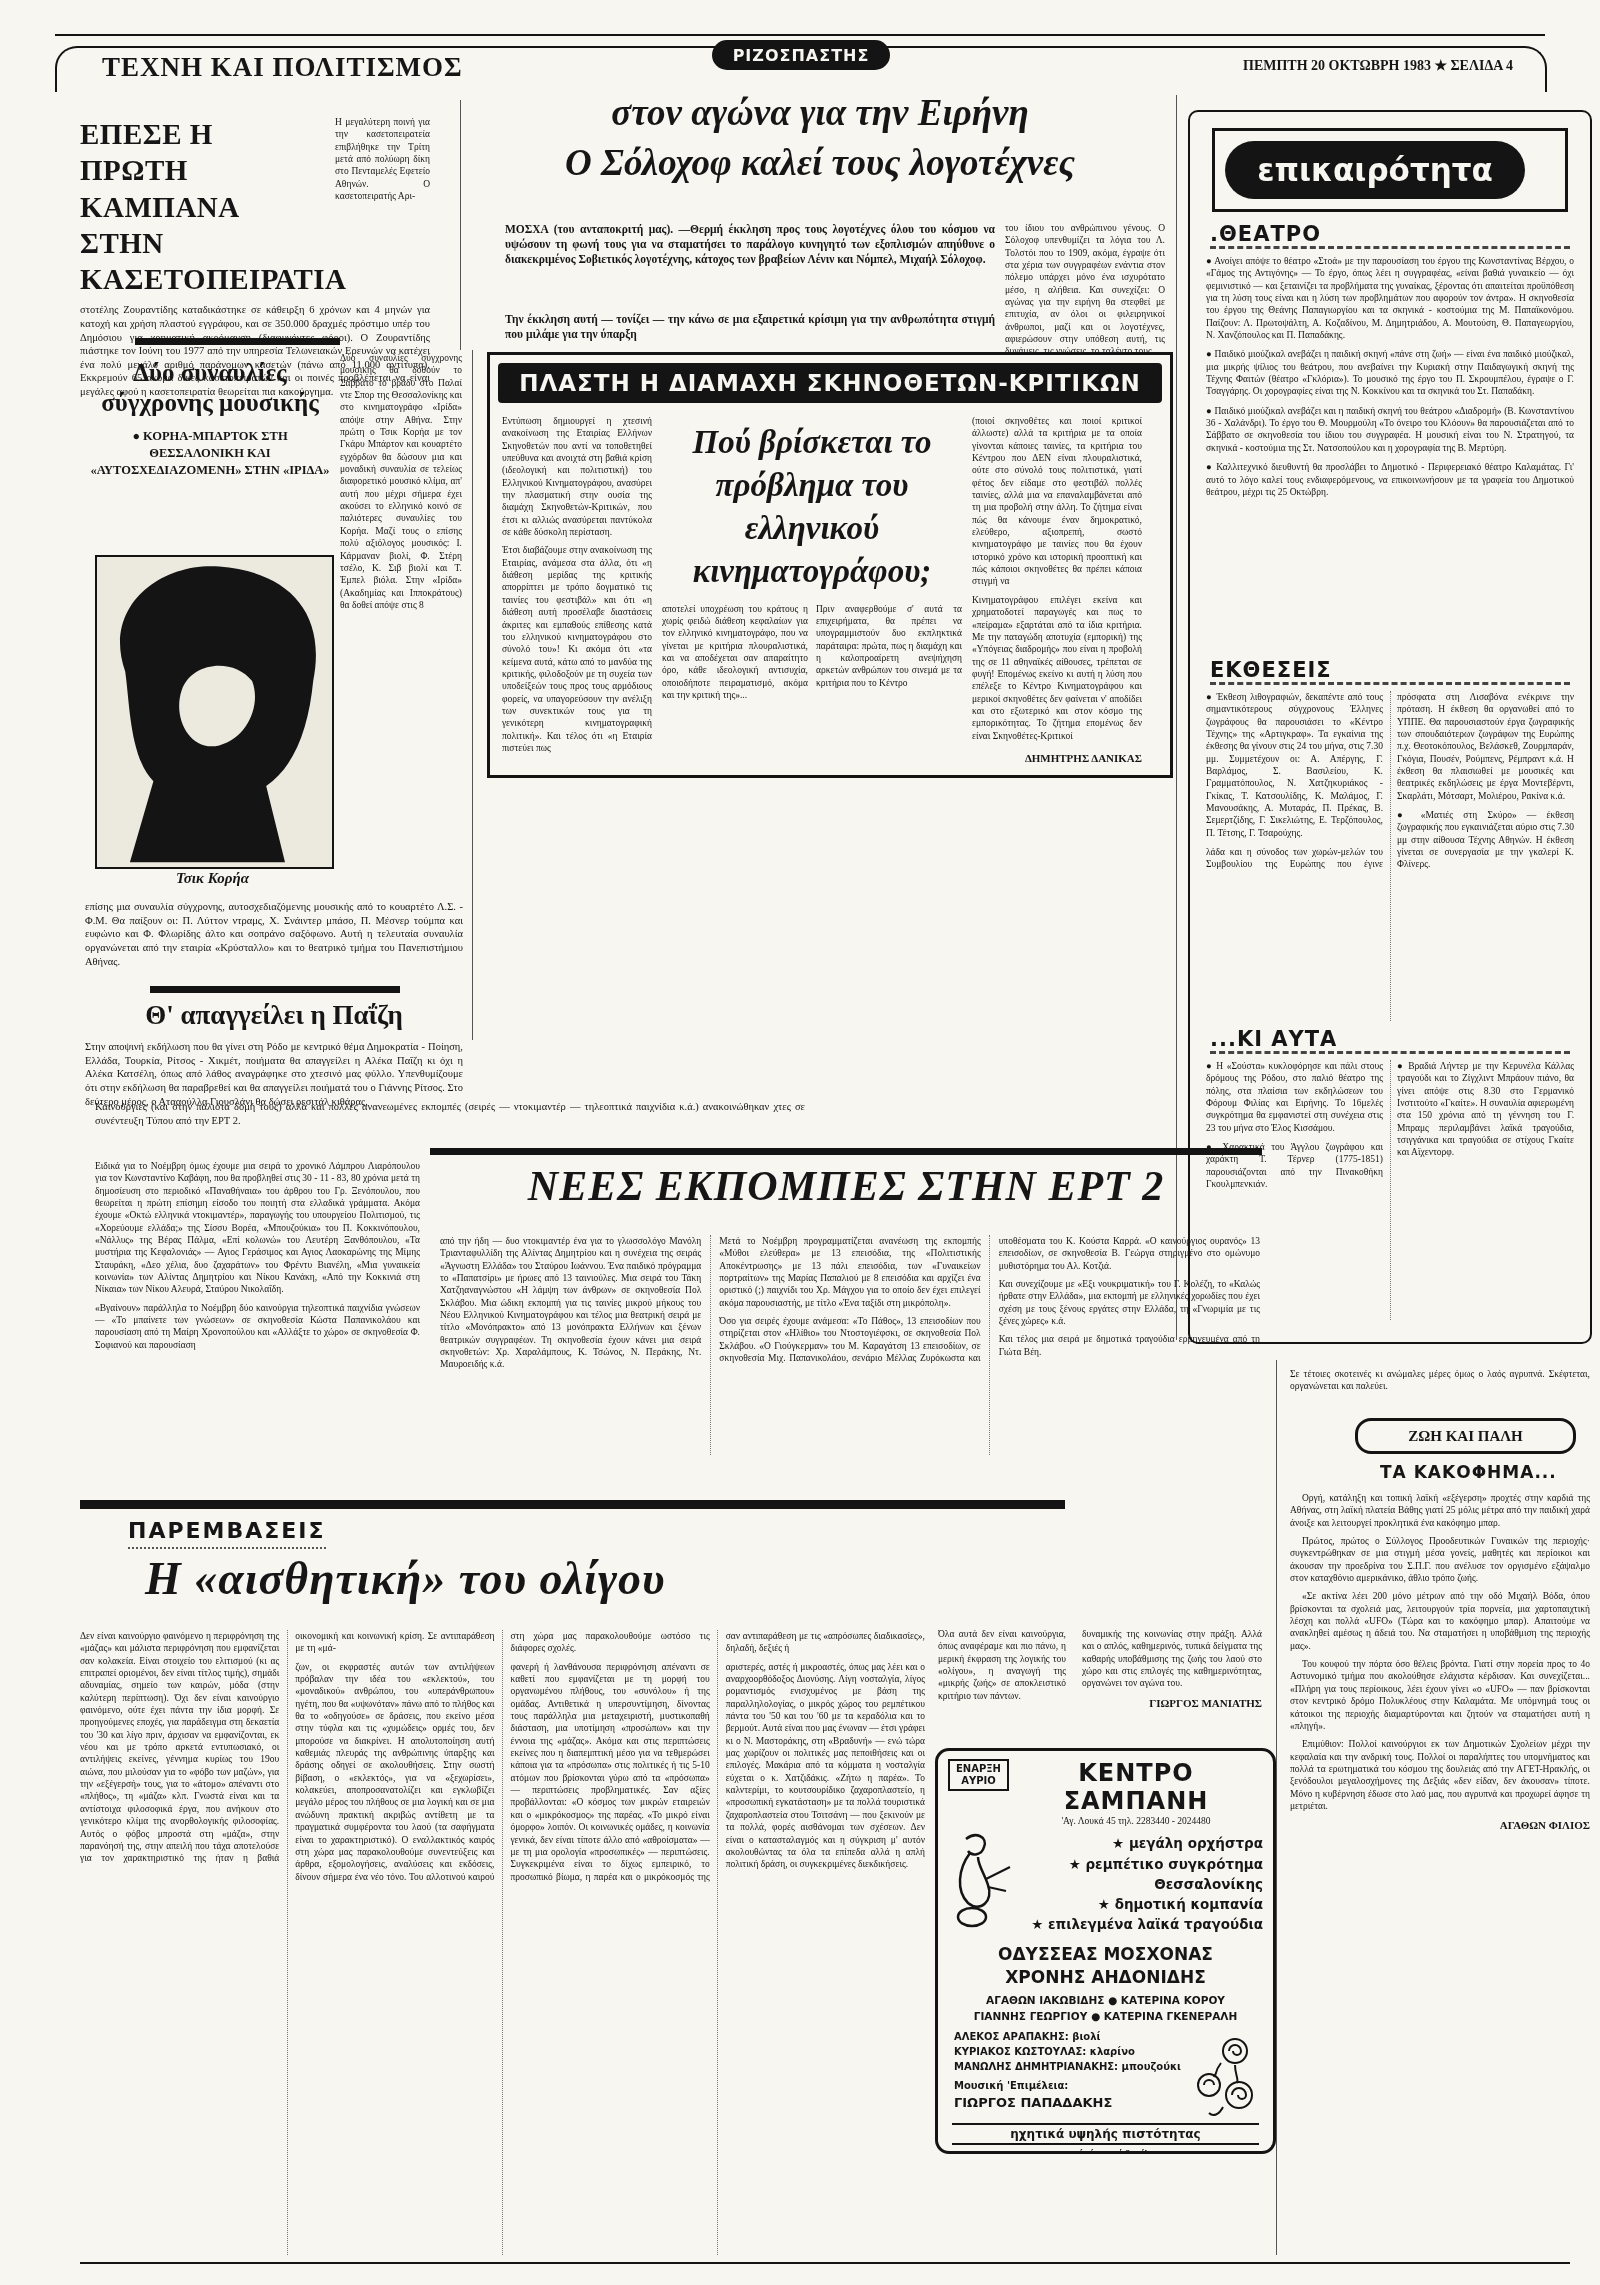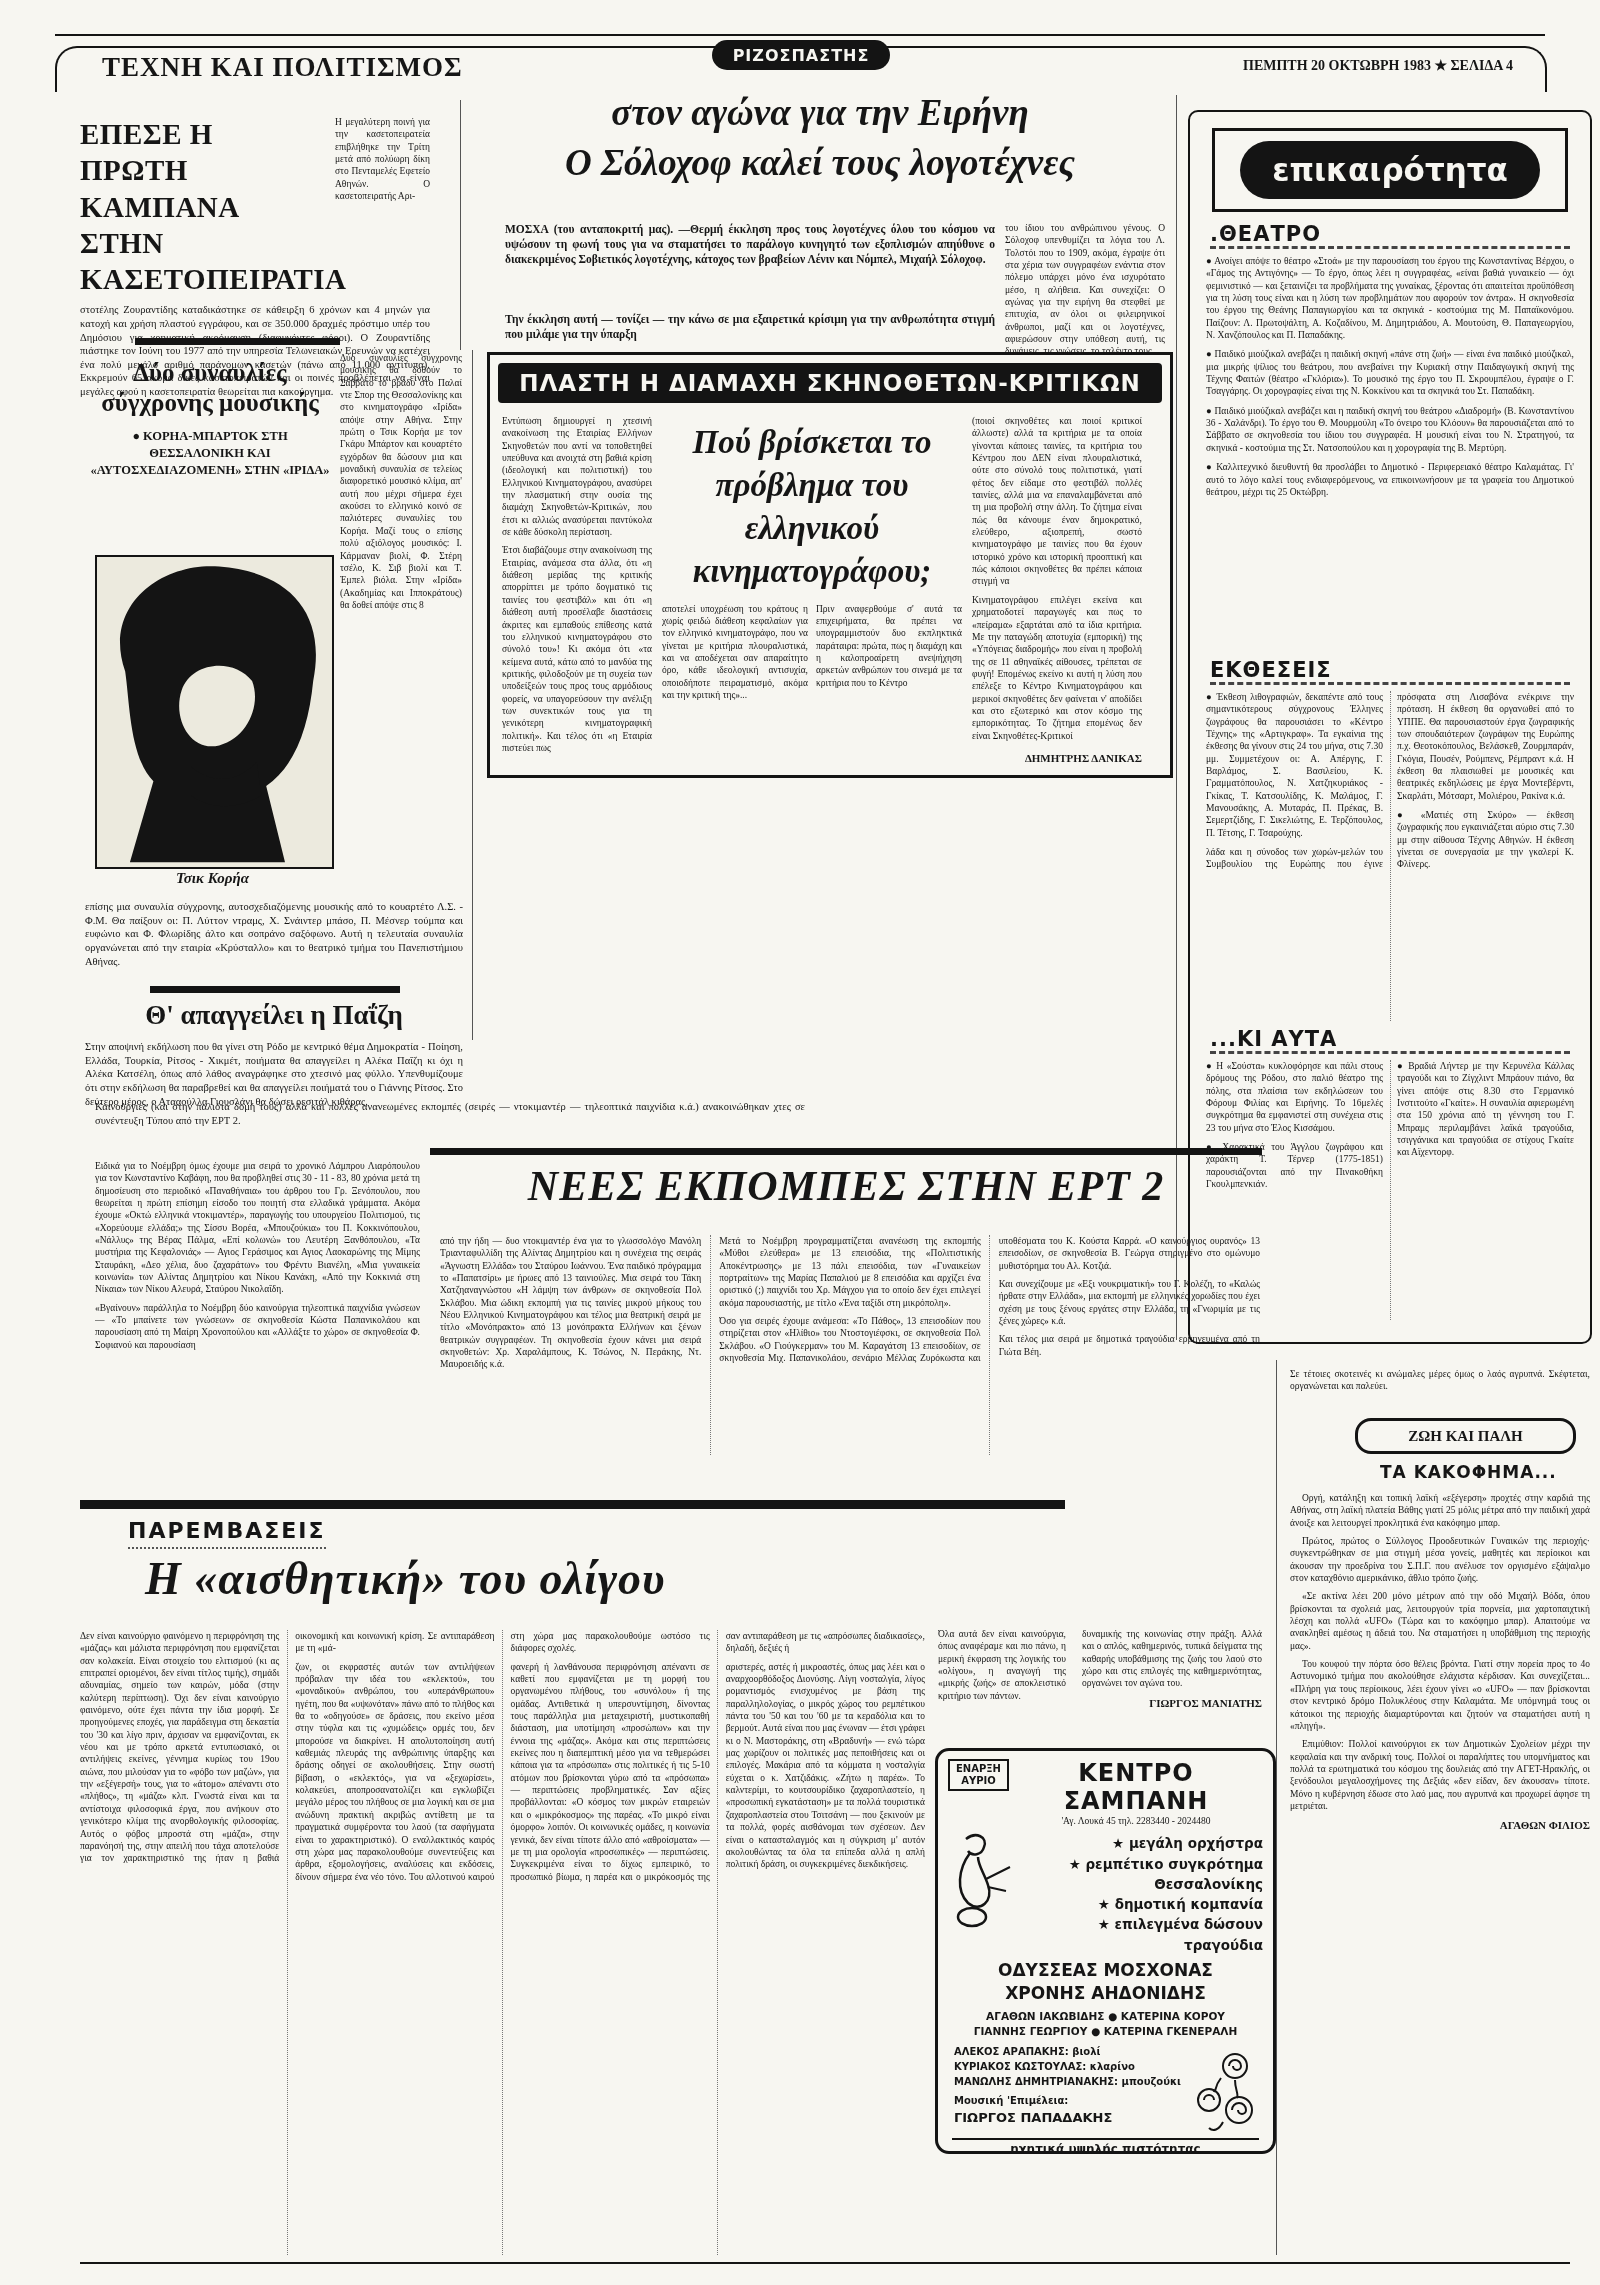--- a/index.html
+++ b/index.html
@@ -106,21 +106,21 @@
   </div>
   <div class="abs b9 just colrule" style="left:440px;top:1235px;width:820px;height:220px;overflow:hidden;column-count:3;column-gap:18px">
     <p class="noind">από την ήδη — δυο ντοκιμαντέρ ένα για το γλωσσολόγο Μανόλη Τριανταφυλλίδη της Αλίντας Δημητρίου και η συνέχεια της σειράς «Άγνωστη Ελλάδα» του Σταύρου Ιωάννου. Ένα παιδικό πρόγραμμα το «Παπατσίρι» με ήρωες από 13 ταινιούλες. Μια σειρά του Τάκη Χατζηαναγνώστου «Η λάμψη των άνθρων» σε σκηνοθεσία Πολ Σκλάβου. Μια ώδικη εκπομπή για τις ταινίες μικρού μήκους του Νέου Ελληνικού Κινηματογράφου και τέλος μια θεατρική σειρά με τίτλο «Μονόπρακτο» από 13 μονόπρακτα Ελλήνων και ξένων θεατρικών συγγραφέων. Τη σκηνοθεσία έχουν κάνει μια σειρά σκηνοθετών: Χρ. Χαραλάμπους, Κ. Τσώνος, Ν. Περάκης, Ντ. Μαυροειδής κ.ά.</p>
     <p class="noind">Μετά το Νοέμβρη προγραμματίζεται ανανέωση της εκπομπής «Μύθοι ελεύθερα» με 13 επεισόδια, της «Πολιτιστικής Αποκέντρωσης» με 13 πάλι επεισόδια, των «Γυναικείων πορτραίτων» της Μαρίας Παπαλιού με 8 επεισόδια και αρχίζει ένα οριστικό (;) παιχνίδι του Χρ. Μάγχου για το οποίο δεν έχει επιλεγεί ακόμα παρουσιαστής, με τίτλο «Ένα ταξίδι στη μικρόπολη».</p>
     <p class="noind">Όσο για σειρές έχουμε ανάμεσα: «Το Πάθος», 13 επεισοδίων που στηρίζεται στον «Ηλίθιο» του Ντοστογιέφσκι, σε σκηνοθεσία Πολ Σκλάβου. «Ο Γιούγκερμαν» του Μ. Καραγάτση 13 επεισοδίων, σε σκηνοθεσία Μιχ. Παπανικολάου, σενάριο Μέλλας Ζυρόκωστα και υποθέσματα του Κ. Κούστα Καρρά. «Ο καινούργιος ουρανός» 13 επεισοδίων, σε σκηνοθεσία Β. Γεώργα στηριγμένο στο ομώνυμο μυθιστόρημα του Αλ. Κοτζιά.</p>
     <p class="noind">Και συνεχίζουμε με «Εξι νουκριματική» του Γ. Κολέζη, το «Καλώς ήρθατε στην Ελλάδα», μια εκπομπή με ελληνικές χορωδίες που έχει σχέση με τους ξένους εργάτες στην Ελλάδα, τη «Γνωριμία με τις ξένες χώρες» κ.ά.</p>
     <p class="noind">Και τέλος μια σειρά με δημοτικά τραγούδια ερμηνευμένα από τη Γιώτα Βέη.</p>
   </div>
 
   <div class="abs" style="left:1188px;top:110px;width:400px;height:1230px;border:2px solid #141414;border-radius:10px;padding:0;overflow:hidden">
-    <div class="frame" style="margin:16px 22px 10px 22px;border-width:3px;padding:10px;display:flex;justify-content:center">
+    <div class="frame" style="margin:16px 22px 10px 22px;border-width:3px;padding:10px;display:flex;justify-content:flex-start">
       <div class="pill sans" style="width:300px;height:58px;font-size:31px;font-weight:bold;border-radius:30px">επικαιρότητα</div>
     </div>
 
     <div class="sans hatch" style="margin:4px 20px 2px 20px;font-weight:bold;font-size:21px;letter-spacing:1px">.ΘΕΑΤΡΟ</div>
     <div class="b9 just bullets" style="margin:6px 16px;height:395px;overflow:hidden">
       <p>● Ανοίγει απόψε το θέατρο «Στοά» με την παρουσίαση του έργου της Κωνσταντίνας Βέρχου, ο «Γάμος της Αντιγόνης» — Το έργο, όπως λέει η συγγραφέας, «είναι βαθιά γυναικείο — όχι φεμινιστικό — και ξεταινίζει τα προβλήματα της γυναίκας, ξέροντας ότι απαιτείται προϋπόθεση για τη λύση τους είναι και η λύση των προβλημάτων που αφορούν τον άντρα». Η σκηνοθεσία του έργου της Θεάνης Παπαγιωργίου και τα σκηνικά - κοστούμια της Μ. Παπαϊκονόμου. Παίζουν: Λ. Πρωτοψάλτη, Α. Κοζαδίνου, Μ. Δημητριάδου, Α. Μουτούση, Θ. Παπαγεωργίου, Ν. Χανζόπουλος και Π. Παπαδάκης.</p>
       <p>● Παιδικό μιούζικαλ ανεβάζει η παιδική σκηνή «πάνε στη ζωή» — είναι ένα παιδικό μιούζικαλ, μια μικρής ψίλιος του θεάτρου, που ανεβαίνει την Κυριακή στην Παιδαγωγική σκηνή της Τέχνης Φαιτών (θέατρο «Γκλόρια»). Το μουσικό της έργο του Π. Σκρουμπέλου, έγραψε ο Γ. Τσαγγάρης. Οι χορογραφίες είναι της Ν. Κοκκίνου και τα σκηνικά του Στ. Παπαδάκη.</p>
       <p>● Παιδικό μιούζικαλ ανεβάζει και η παιδική σκηνή του θεάτρου «Διαδρομή» (Β. Κωνσταντίνου 36 - Χαλάνδρι). Το έργο του Θ. Μουρμούλη «Το όνειρο του Κλόουν» θα παρουσιάζεται από το Σάββατο σε σκηνοθεσία του ίδιου του συγγραφέα. Η μουσική είναι του Ν. Στρατηγού, τα σκηνικά - κοστούμια της Στ. Νατσοπούλου και η χορογραφία της Β. Μερτύρη.</p>
       <p>● Καλλιτεχνικό διευθυντή θα προσλάβει το Δημοτικό - Περιφερειακό θέατρο Καλαμάτας. Γι' αυτό το λόγο καλεί τους ενδιαφερόμενους, να επικοινωνήσουν με τα γραφεία του Δημοτικού θεάτρου, μέχρι τις 25 Οκτώβρη.</p>
     </div>
@@ -171,21 +171,21 @@
       <svg width="70" height="110" viewBox="0 0 70 110">
         <path d="M18,10 C28,2 40,8 36,18 C34,26 24,28 20,22" fill="none" stroke="#141414" stroke-width="2.5"></path>
         <path d="M22,24 C10,40 8,62 20,74 C32,84 46,72 40,56 C36,44 30,36 30,28" fill="none" stroke="#141414" stroke-width="2.5"></path>
         <ellipse cx="24" cy="88" rx="14" ry="9" fill="none" stroke="#141414" stroke-width="2.5"></ellipse>
         <path d="M38,50 L62,38 M40,58 L58,62" stroke="#141414" stroke-width="2"></path>
       </svg>
       <div class="sans" style="flex:1;font-weight:bold;font-size:13.5px;text-align:right;line-height:1.5;padding-top:4px">
         <div>★ μεγάλη ορχήστρα</div>
         <div>★ ρεμπέτικο συγκρότημα Θεσσαλονίκης</div>
         <div>★ δημοτική κομπανία</div>
-        <div>★ επιλεγμένα δώσουν τραγούδια</div>
+        <div>★ επιλεγμένα λαϊκά τραγούδια</div>
       </div>
     </div>
     <div class="sans" style="text-align:center;font-weight:bold;font-size:17px;line-height:1.35;margin-top:4px">
       <div>ΟΔΥΣΣΕΑΣ ΜΟΣΧΟΝΑΣ</div>
       <div>ΧΡΟΝΗΣ ΑΗΔΟΝΙΔΗΣ</div>
     </div>
     <div class="sans" style="text-align:center;font-weight:bold;font-size:10.5px;line-height:1.5;margin-top:4px">
       <div>ΑΓΑΘΩΝ ΙΑΚΩΒΙΔΗΣ ● ΚΑΤΕΡΙΝΑ ΚΟΡΟΥ</div>
       <div>ΓΙΑΝΝΗΣ ΓΕΩΡΓΙΟΥ ● ΚΑΤΕΡΙΝΑ ΓΚΕΝΕΡΑΛΗ</div>
     </div>

